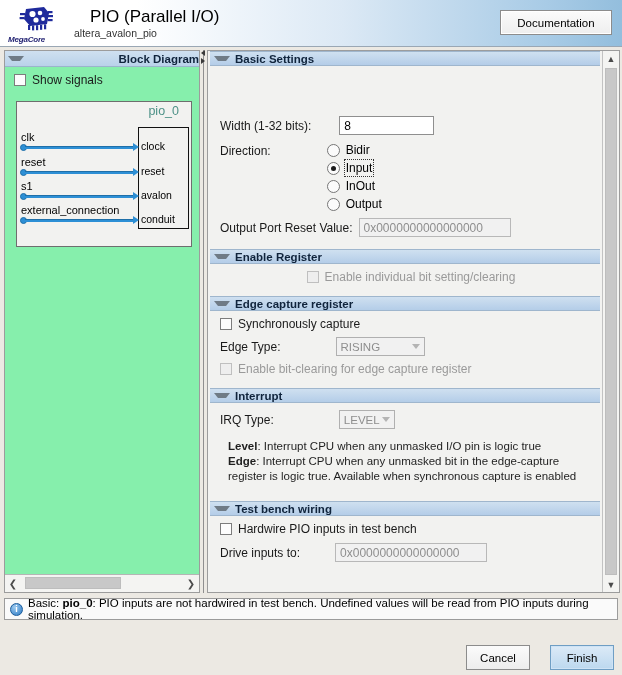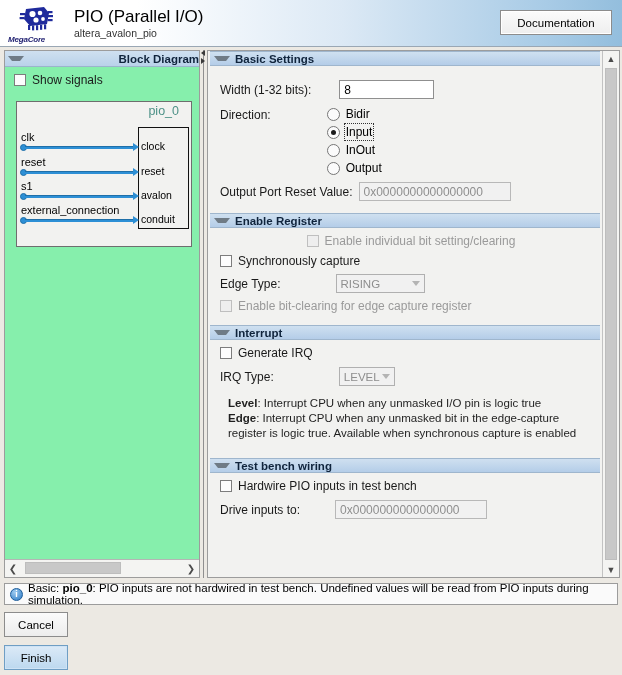--- a/index.html
+++ b/index.html
@@ -41,20 +41,21 @@
   .logo-text {
     position: absolute; left: 4px; bottom: 2px;
     font-size: 8px; font-weight: bold; font-style: italic;
     color: #1c1c6e; letter-spacing: -0.2px;
   }
   .title-block { margin-left: 8px; }
   .title-main {
     font-size: 17px; color: #000;
     line-height: 19px;
     margin-bottom: 1px;
+    margin-left: 16px;
   }
   .title-sub {
     font-size: 10.5px; color: #333;
     line-height: 12px;
   }
   .doc-btn {
     position: absolute; right: 10px; top: 10px;
     width: 110px; height: 23px;
     background: linear-gradient(to bottom,#fbfbfb,#eeeeee);
     border: 1px solid #8c8c8c;
@@ -332,24 +333,23 @@
     width: 13px; height: 13px; border-radius: 50%;
     background: radial-gradient(circle at 35% 30%, #9ecbf0, #2a79c4);
     border: 1px solid #1b5c9b;
     color:#fff; font-size: 9px; font-weight: bold;
     display:flex; align-items:center; justify-content:center;
     margin-right: 5px; box-sizing:border-box;
     flex: 0 0 13px;
   }
   .btn-row {
     display: flex; justify-content: flex-end;
-    gap: 8px;
-    padding-top: 7px;
+    gap: 20px;
+    padding-top: 25px;
     padding-right: 4px;
-    flex-direction: column;
   }
   .btn {
     width: 62px; height: 23px;
     background: linear-gradient(to bottom,#fbfbfb,#ededed);
     border: 1px solid #8c8c8c;
     font-size: 11.5px;
     display:flex; align-items:center; justify-content:center;
     cursor: pointer;
   }
   .btn.primary {
@@ -462,21 +462,21 @@
       </div>
     </div>
 
     <div class="right-panel">
       <div class="right-content">
 
         <div class="sect-hdr">
           <span class="tri"></span>
           <span>Basic Settings</span>
         </div>
-        <div class="row" style="padding-top:14px;">
+        <div class="row" style="padding-top:14px;margin-top:36px;">
           <span class="lbl">Width (1-32 bits):</span>
           <span class="txtbox" style="width:95px; margin-left:28px;">8</span>
         </div>
         <div class="row" style="align-items:flex-start; padding-top:7px;">
           <span class="lbl" style="padding-top:2px;">Direction:</span>
           <div style="margin-left:56px; margin-top:-3px;">
             <div class="radio-row">
               <span class="radio"></span>
               <span>Bidir</span>
             </div>
@@ -501,44 +501,44 @@
 
         <div class="sect-hdr" style="margin-top:12px;">
           <span class="tri"></span>
           <span>Enable Register</span>
         </div>
         <div class="row" style="padding-top:6px;justify-content:center;">
           <span class="cbox disabled"></span>
           <span class="lbl dis">Enable individual bit setting/clearing</span>
         </div>
 
+        <div class="sect-hdr" style="margin-top:12px;">
+          <span class="tri"></span>
+          <span>Edge capture register</span>
+        </div>
         <div class="row" style="padding-top:6px;">
           <span class="cbox"></span>
           <span class="lbl">Synchronously capture</span>
         </div>
         <div class="row" style="padding-top:6px;">
           <span class="lbl">Edge Type:</span>
           <span class="combo" style="margin-left:55px;">
             <span>RISING</span>
             <span class="chev"></span>
           </span>
         </div>
         <div class="row" style="padding-top:6px;">
           <span class="cbox disabled"></span>
           <span class="lbl dis">Enable bit-clearing for edge capture register</span>
         </div>
 
         <div class="sect-hdr" style="margin-top:12px;">
           <span class="tri"></span>
           <span>Interrupt</span>
         </div>
-        <div class="row" style="padding-top:6px;">
-          <span class="cbox"></span>
-          <span class="lbl">Generate IRQ</span>
-        </div>
         <div class="row" style="padding-top:7px;">
           <span class="lbl">IRQ Type:</span>
           <span class="combo" style="margin-left:65px; width:56px;">
             <span>LEVEL</span>
             <span class="chev"></span>
           </span>
         </div>
         <div class="help" style="padding-top:10px;">
           <div>
             <b>Level</b><span>: Interrupt CPU when any unmasked I/O pin is logic true</span>

